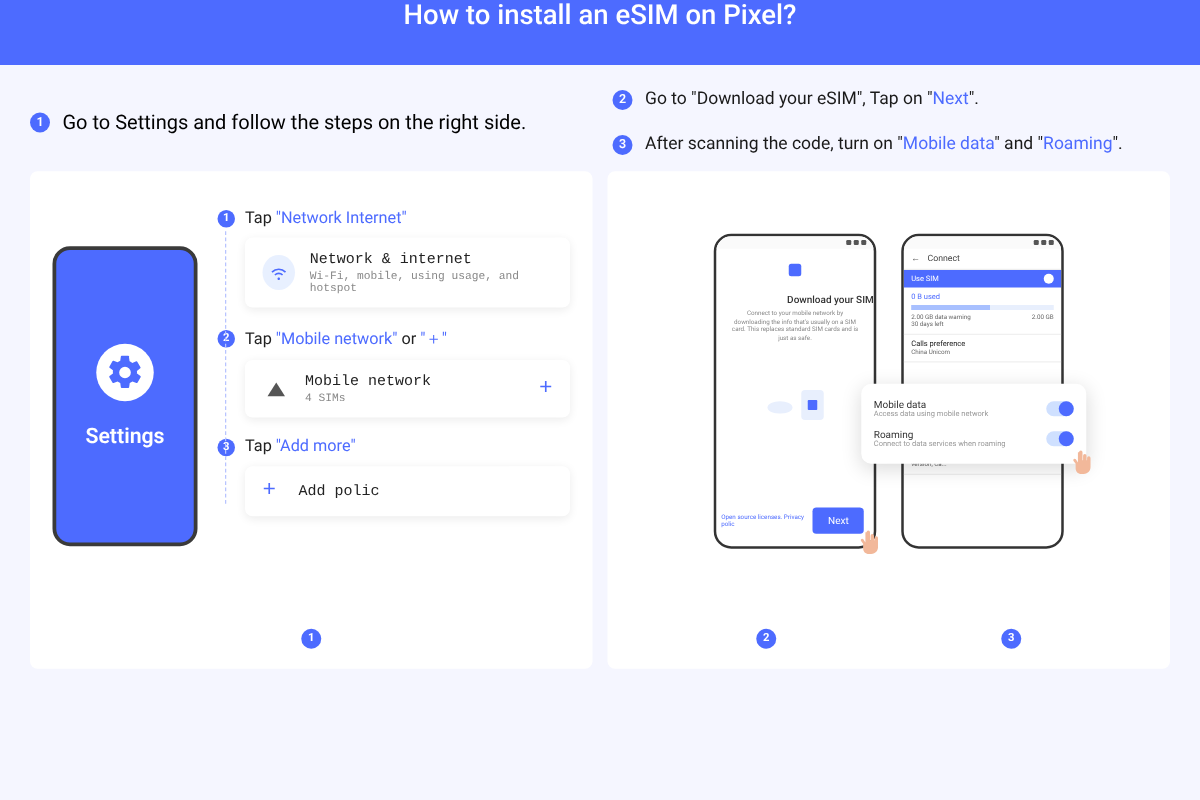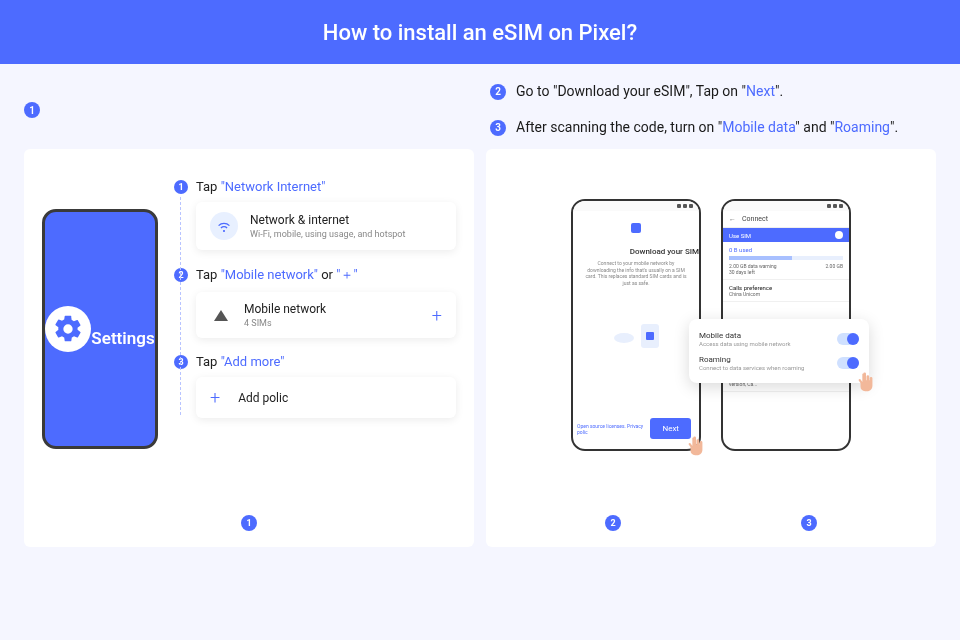--- a/index.html
+++ b/index.html
@@ -5,23 +5,22 @@
   * { box-sizing: border-box; margin: 0; padding: 0; }
   body {
     font-family: -apple-system, BlinkMacSystemFont, "Segoe UI", Roboto, Arial, sans-serif;
     background: #f5f6ff;
     width: 960px;
     height: 640px;
     overflow: hidden;
   }
   .header {
     background: #4d6bff;
-    height: 64px;
-    display: flex;
-    align-items: center;
+    height: 52px;
+    display: flex;
     justify-content: center;
     color: #fff;
     font-size: 22px;
     font-weight: 500;
   }
   .instructions {
     display: flex;
     padding: 18px 24px 12px;
     gap: 20px;
   }
@@ -57,21 +56,21 @@
     flex-direction: column;
     position: relative;
   }
   
   .p1-content { display: flex; gap: 16px; flex: 1; }
   .phone-frame {
     width: 116px; height: 240px;
     border: 3px solid #3a3a3a;
     border-radius: 14px;
     background: #4d6bff;
-    display: flex; flex-direction: row;
+    display: flex; flex-direction: column;
     align-items: center; justify-content: center;
     margin-top: 40px;
   }
   .gear-circle {
     width: 46px; height: 46px; border-radius: 50%;
     background: #fff; display: flex; align-items: center; justify-content: center;
   }
   .phone-label { color: #fff; font-weight: 600; margin-top: 18px; font-size: 17px; }
   .steps-col { flex: 1; display: flex; flex-direction: column; gap: 16px; padding-top: 10px; position: relative; }
   .step { display: flex; flex-direction: column; gap: 8px; }
@@ -80,20 +79,21 @@
     width: 14px; height: 14px; border-radius: 50%;
     background: #4d6bff; color: #fff; font-size: 9px; font-weight: 700;
     display: flex; align-items: center; justify-content: center;
   }
   .card {
     background: #fff; border-radius: 6px;
     box-shadow: 0 2px 8px rgba(0,0,0,0.08);
     padding: 10px 14px;
     display: flex; align-items: center; gap: 12px;
     margin-left: 22px;
+    font-family: Liberation Mono, monospace;
   }
   .card-icon-wifi {
     width: 28px; height: 28px; border-radius: 50%;
     background: #e8f0ff; display: flex; align-items: center; justify-content: center;
   }
   .card-title { font-size: 12px; color: #222; }
   .card-sub { font-size: 9px; color: #888; margin-top: 2px; }
   .card-plus { margin-left: auto; color: #4d6bff; font-size: 18px; font-weight: 300; }
   .card-icon-tri {
     width: 0; height: 0;
@@ -177,20 +177,21 @@
 </head>
 <body>
 
 <div class="header">
   <span>How to install an eSIM on Pixel?</span>
 </div>
 
 <div class="instructions">
   <div class="inst-left">
     <span class="num-badge">1</span>
+    <span>Go to Settings and follow the steps on the right side.</span>
   </div>
   <div class="inst-right">
     <div class="inst-row">
       <span class="num-badge">2</span>
       <span>
         <span>Go to "Download your eSIM", Tap on "</span><span class="link-blue">Next</span><span>".</span>
       </span>
     </div>
     <div class="inst-row">
       <span class="num-badge">3</span>

